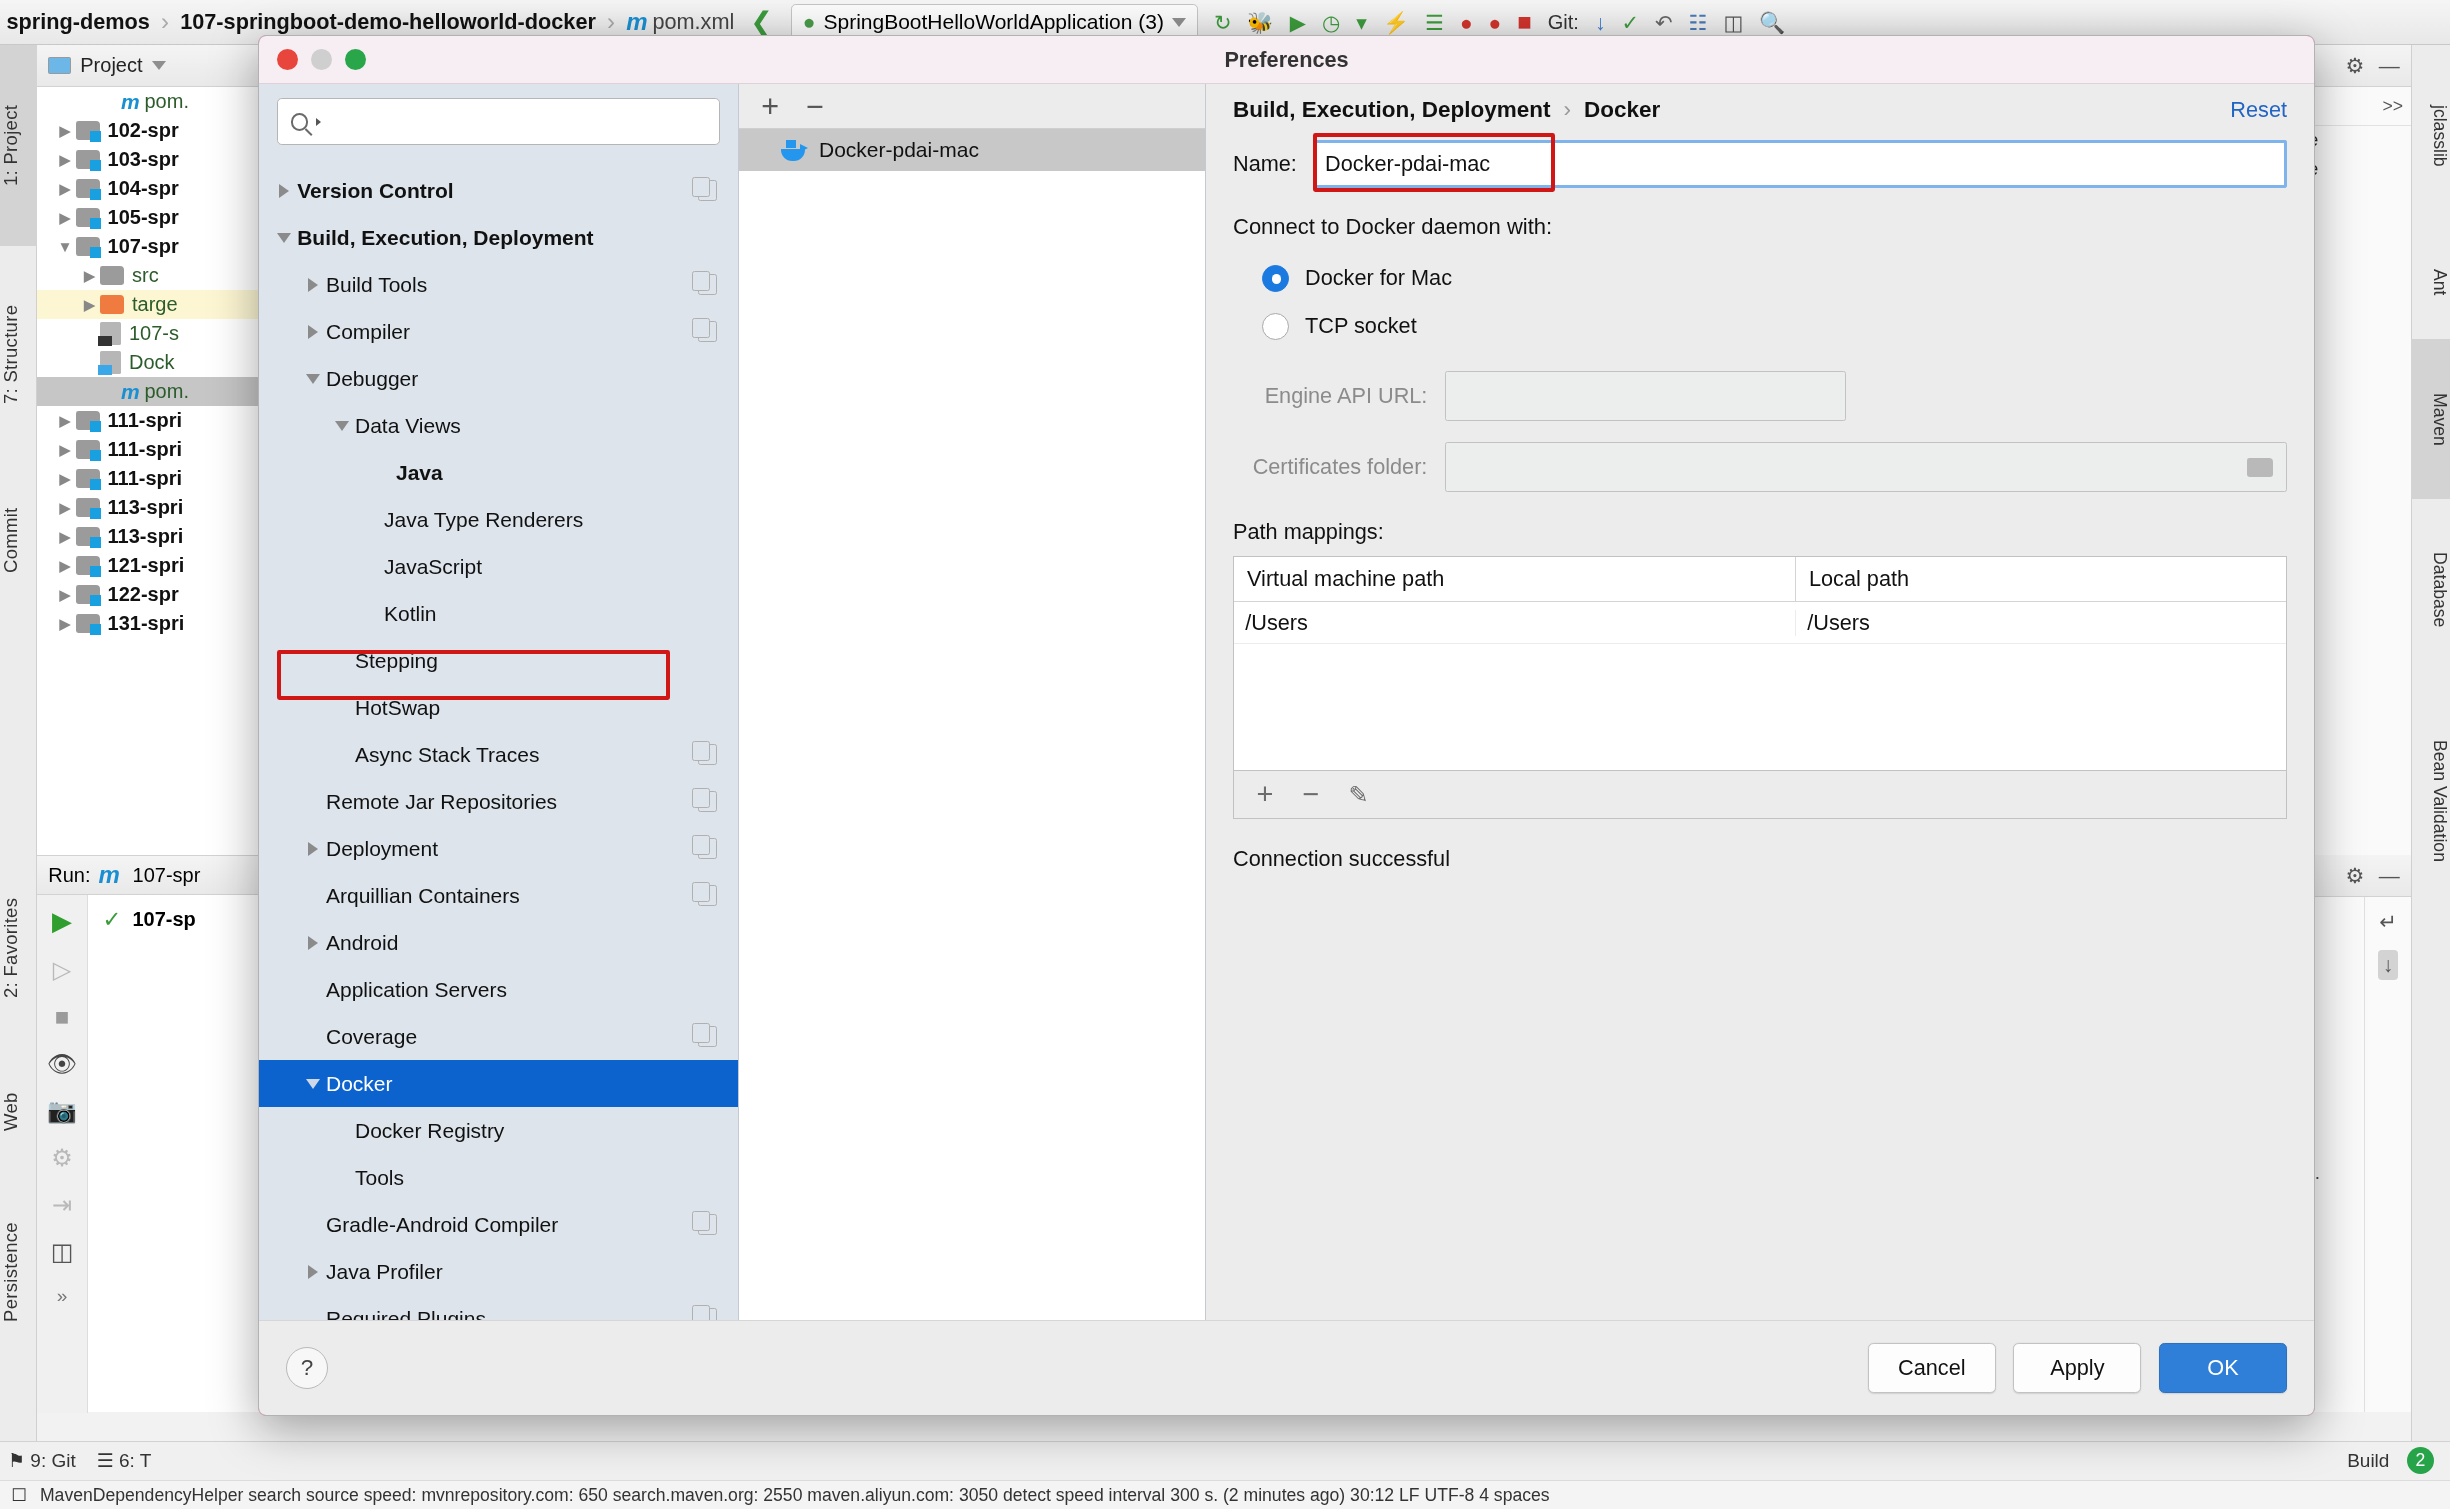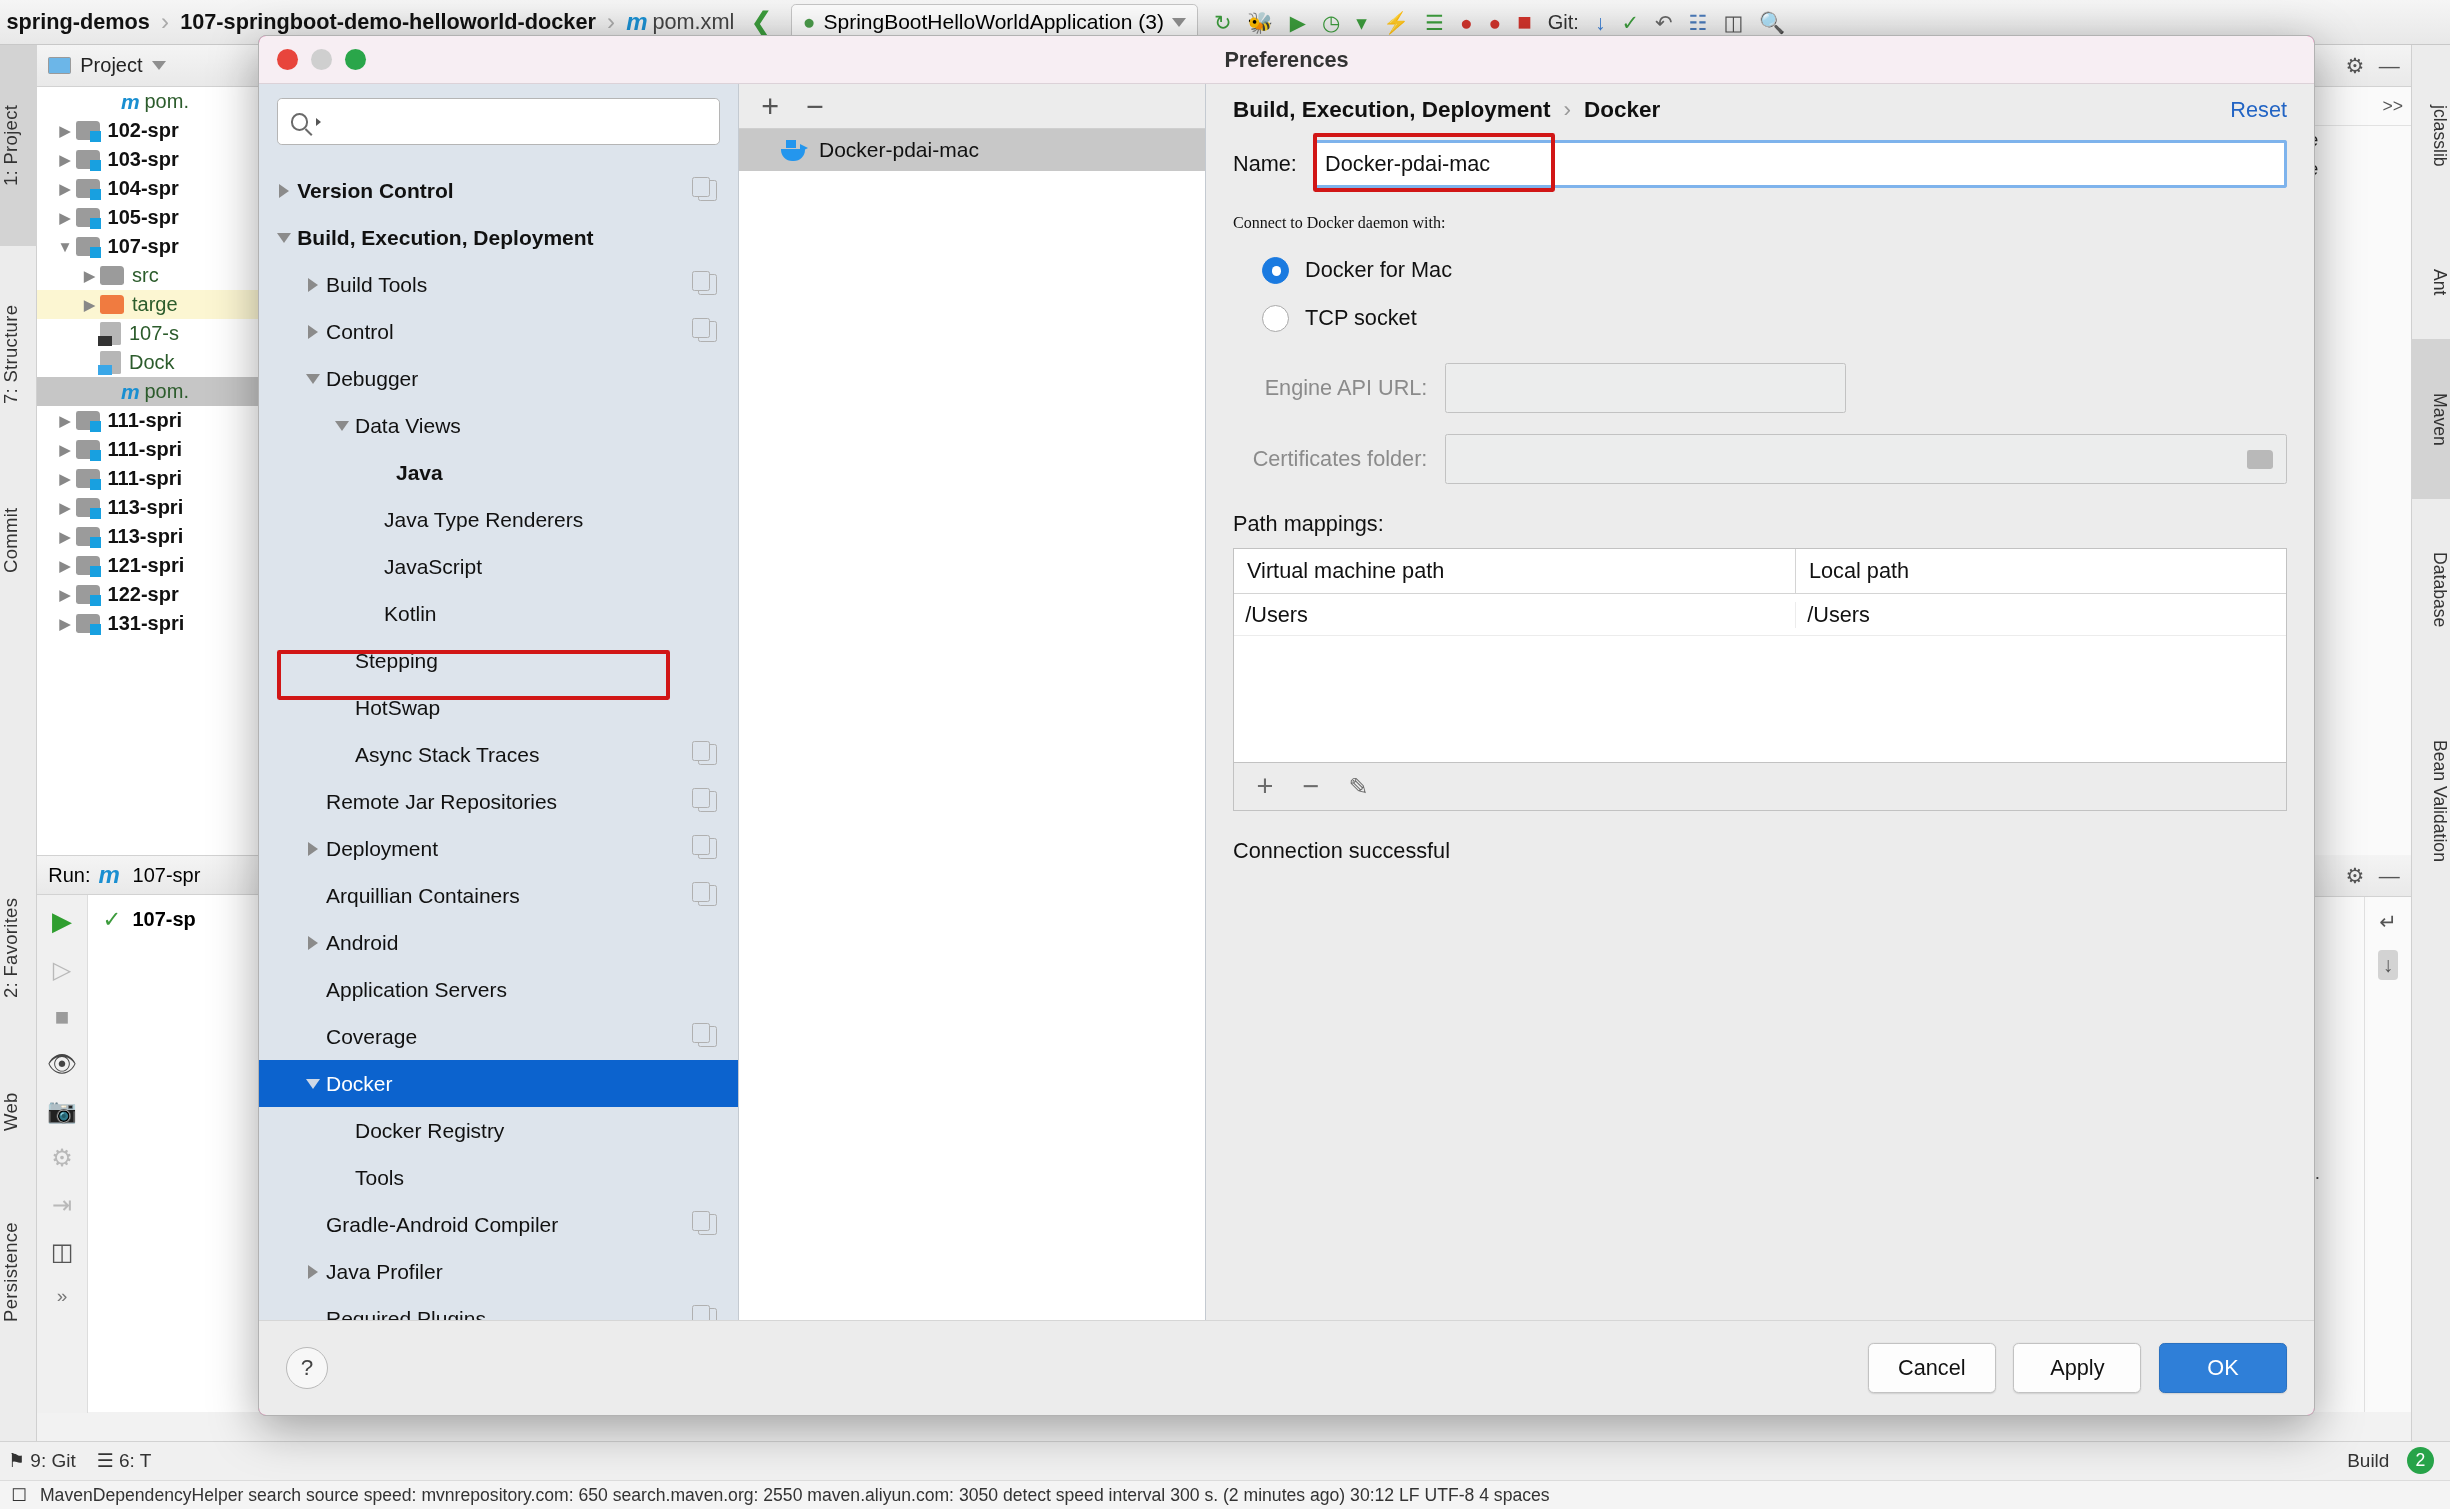--- a/index.html
+++ b/index.html
@@ -180,21 +180,21 @@
   .det-body { padding: 4.8px 27px 0 27px; }
 
   .row { display:flex; align-items:center; }
   .lbl { font-size:21.7px; color:#111; }
   .name-field {
     flex:1; height:48px; background:#fff; border:0.8px solid #9fb8d8;
     outline: 3.2px solid #7eb3ec; outline-offset:-3.2px; border-radius:2.4px;
     display:flex; align-items:center; padding-left:11.2px; font-size:21.7px; color:#111;
     margin-left:16px;
   }
-  .section-lbl { font-size:16px; color:#111; margin:26px 0 14.4px 0;font-family:Liberation Serif, serif; }
+  .section-lbl { font-size:22px; color:#111; margin:26px 0 14.4px 0; }
   .radio-row { display:flex; align-items:center; height:48px; padding-left:29px; gap:16px;}
   .radio { width:27px; height:27px; border-radius:50%; border:1.6px solid #a9a9a9; background:#fff; flex:0 0 27px; position:relative;}
   .radio.on { background:#1a7ae0; border-color:#1a7ae0;}
   .radio.on:after{content:'';position:absolute;left:8.8px;top:8.8px;width:9.6px;height:9.6px;border-radius:50%;background:#fff;}
   .combo {
     width:396px; height:50px; background:#efefef; border:0.8px solid #c2c2c2; border-radius:4px;
     margin-left:14.4px; display:flex; align-items:center; justify-content:flex-end; padding-right:16px;
   }
   .tri-dn { width:0;height:0;border-top:9.6px solid #8f8f8f;border-left:7.2px solid transparent;border-right:7.2px solid transparent;}
   .field-row { display:flex; align-items:center; margin-top:21px; }
@@ -499,21 +499,21 @@
               <span class="tarrow">
                 <span class="tri-right"></span>
               </span>
               <span class="tlabel">Build Tools</span>
               <span class="copy-ic"></span>
             </div>
             <div class="tnode" style="padding-left: 40px;">
               <span class="tarrow">
                 <span class="tri-right"></span>
               </span>
-              <span class="tlabel">Control</span>
+              <span class="tlabel">Compiler</span>
               <span class="copy-ic"></span>
             </div>
             <div class="tnode" style="padding-left: 40px;">
               <span class="tarrow">
                 <span class="tri-down"></span>
               </span>
               <span class="tlabel">Debugger</span>
             </div>
             <div class="tnode" style="padding-left: 69px;">
               <span class="tarrow">

